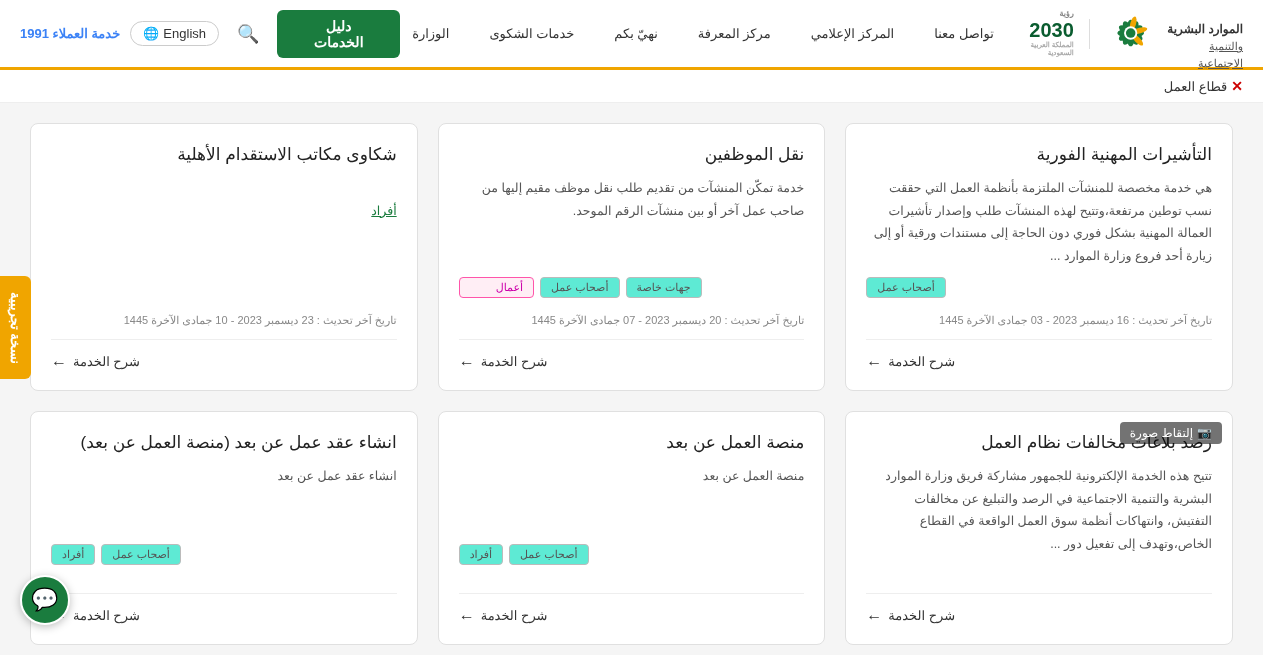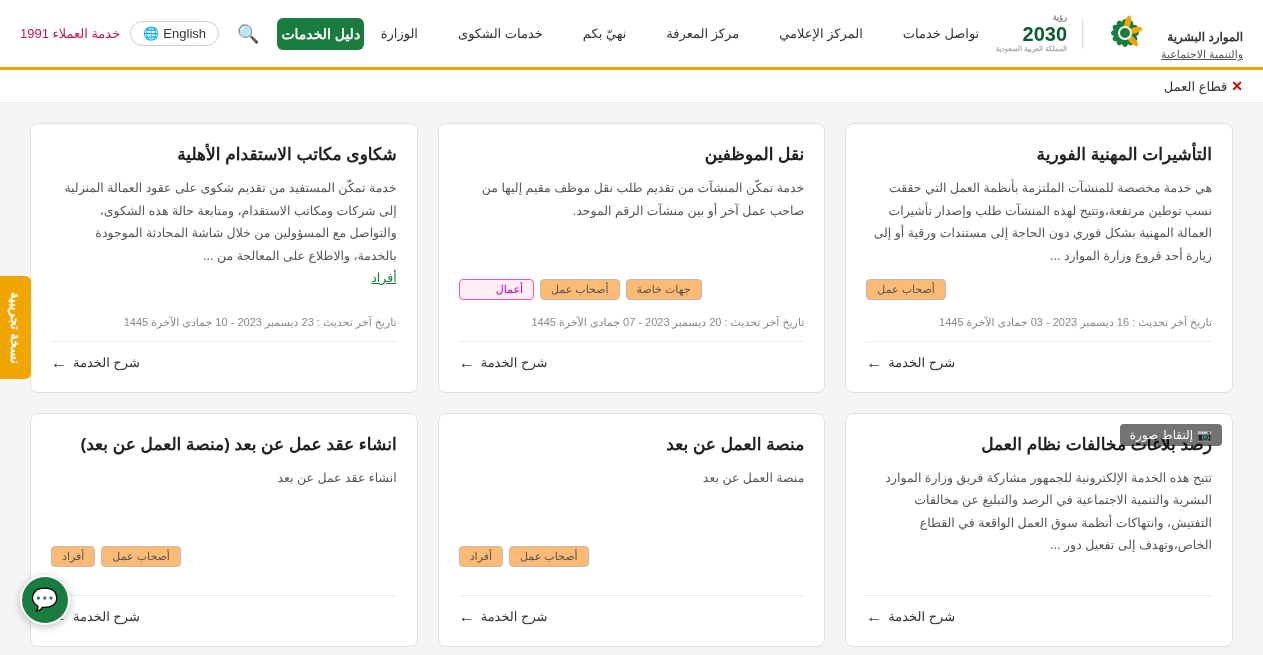--- a/index.html
+++ b/index.html
@@ -53,21 +53,21 @@
       text-align: right;
       font-size: 11px;
       color: #333;
       line-height: 1.5;
     }
     .services-btn {
       background: #1a7c3e;
       color: #fff;
       border: none;
       border-radius: 6px;
-      padding: 8px 4px;
+      padding: 8px 30px;
       font-size: 14px;
       cursor: pointer;
       font-weight: bold;
     }
     .search-icon-wrap {
       display: flex;
       align-items: center;
       cursor: pointer;
       font-size: 18px;
       color: #555;
@@ -93,23 +93,24 @@
       flex-direction: row-reverse;
     }
     .nav-links li {
       padding: 0 12px;
       font-size: 13px;
       color: #333;
       cursor: pointer;
       white-space: nowrap;
     }
     .customer-service {
-      color: #be185d;
+      color: #3b82f6;
       font-size: 13px;
       white-space: nowrap;
+      font-weight: bold;
     }
 
     
     .sub-header {
       background: #fff;
       border-bottom: 1px solid #eee;
       display: flex;
       justify-content: flex-start;
       align-items: center;
       padding: 8px 20px;
@@ -167,21 +168,21 @@
       border: 1px solid #e0e0e0;
       border-radius: 8px;
       padding: 20px;
       position: relative;
       display: flex;
       flex-direction: column;
     }
 
     .card-title {
       font-size: 17px;
-      font-weight: bold;
+      font-weight: normal;
       color: #222;
       text-align: right;
       margin-bottom: 12px;
     }
 
     .card-desc {
       font-size: 12.5px;
       color: #555;
       line-height: 1.8;
       text-align: right;
@@ -195,21 +196,21 @@
       justify-content: flex-end;
       margin: 10px 0 8px;
     }
 
     .tag {
       border: 1px solid #bbb;
       border-radius: 4px;
       padding: 3px 10px;
       font-size: 11px;
       color: #555;
-      background: #fdba74;
+      background: #5eead4;
     }
 
     .tag.pink {
       background: #ffeef5;
       border-color: #f5a;
       color: #c0a;
       padding-left: 36px;
     }
 
     .card-date {
@@ -332,21 +333,21 @@
     </div>
   </div>
 
   <nav>
     <ul class="nav-links">
       <li>الوزارة</li>
       <li>خدمات الشكوى</li>
       <li>نهيّ بكم</li>
       <li>مركز المعرفة</li>
       <li>المركز الإعلامي</li>
-      <li>تواصل خدمات</li>
+      <li>تواصل معنا</li>
     </ul>
   </nav>
 
   <div class="header-left">
     <button class="services-btn">دليل الخدمات</button>
     <span class="search-icon-wrap">🔍</span>
     <button class="lang-btn">
       <span>English</span>
       <span>🌐</span>
     </button>
@@ -390,21 +391,20 @@
       <div class="card-date">تاريخ آخر تحديث : 20 ديسمبر 2023 - 07 جمادى الآخرة 1445</div>
       <div class="card-link">
         <span>شرح الخدمة</span>
         <span class="arrow-icon">←</span>
       </div>
     </div>
 
     <div class="card">
       <div class="card-title">شكاوى مكاتب الاستقدام الأهلية</div>
       <div class="card-desc">
-        <span>خدمة تمكّن المستفيد من تقديم شكوى على عقود العمالة المنزلية إلى شركات ومكاتب الاستقدام، ومتابعة حالة هذه الشكوى، والتواصل مع المسؤولين من خلال شاشة المحادثة الموجودة بالخدمة، والاطلاع على المعالجة من ...</span>
         <br>
         <span style="color:#1a7c3e;text-decoration:underline;cursor:pointer;">أفراد</span>
       </div>
       <div class="card-tags"></div>
       <div class="card-date">تاريخ آخر تحديث : 23 ديسمبر 2023 - 10 جمادى الآخرة 1445</div>
       <div class="card-link">
         <span>شرح الخدمة</span>
         <span class="arrow-icon">←</span>
       </div>
     </div>

